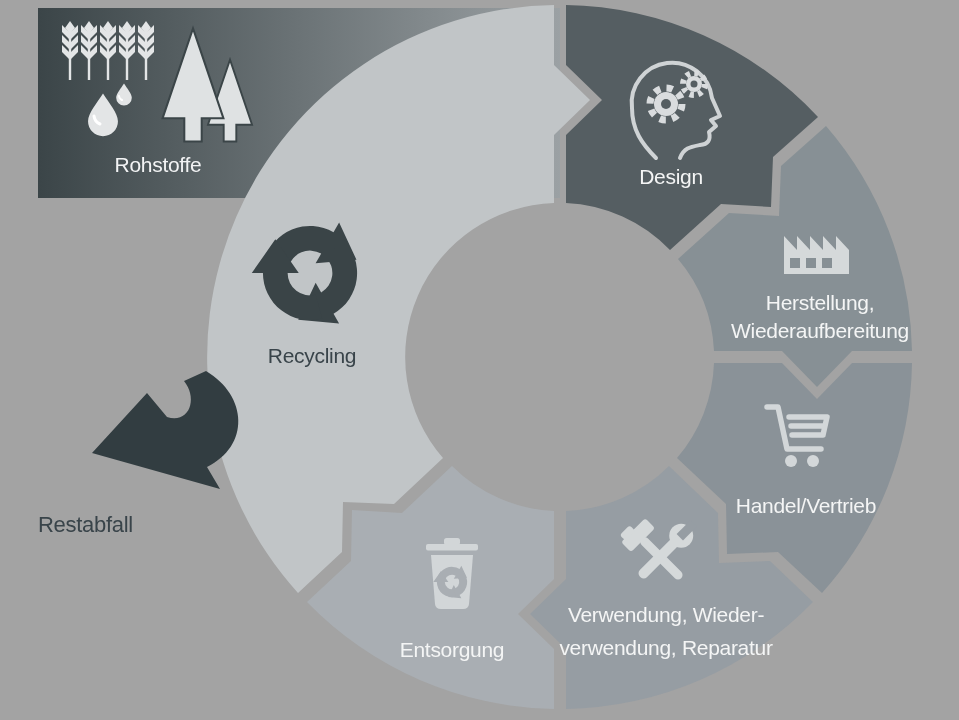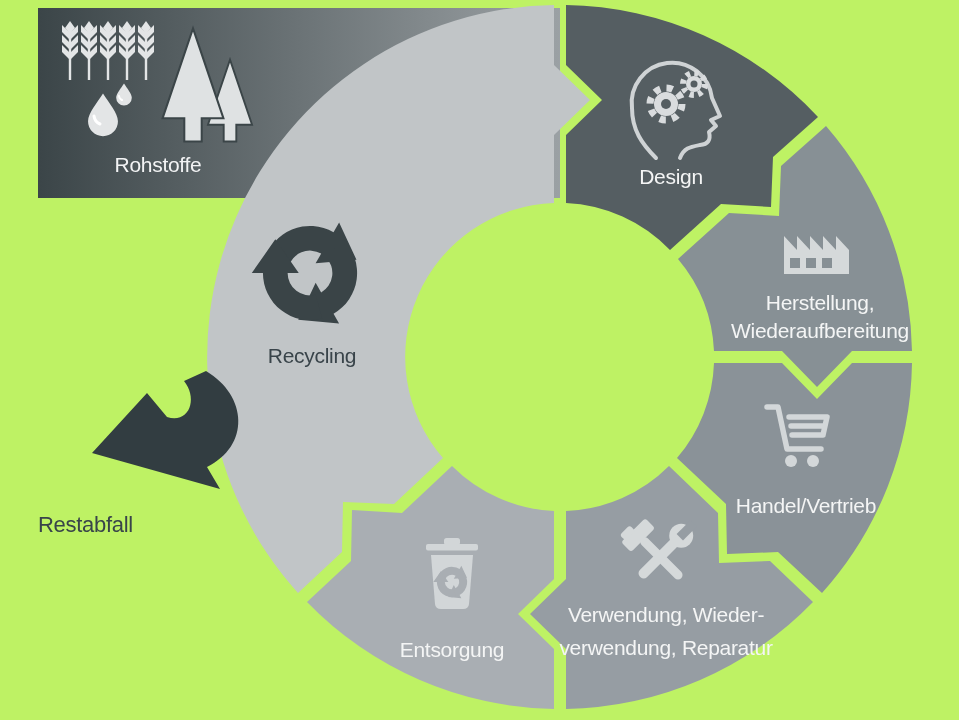--- a/index.html
+++ b/index.html
@@ -1,16 +1,16 @@
 <!DOCTYPE html>
 <html><head>
 <meta charset="utf-8">
 <style>
   html,body{margin:0;padding:0;background:#ffffff;}
-  .stage{position:relative;width:959px;height:720px;background:#bef264;overflow:hidden;
+  .stage{position:relative;width:959px;height:720px;background:#a3a3a3;overflow:hidden;
          font-family:"Liberation Sans", sans-serif;}
   svg text{font-family:"Liberation Sans", sans-serif;letter-spacing:-0.3px;}
 </style>
 </head>
 <body>
 
 <div class="stage">
 <svg width="959" height="720" viewBox="0 0 959 720">
   <defs>
     <linearGradient id="boxGrad" x1="0" y1="0" x2="1" y2="0">

